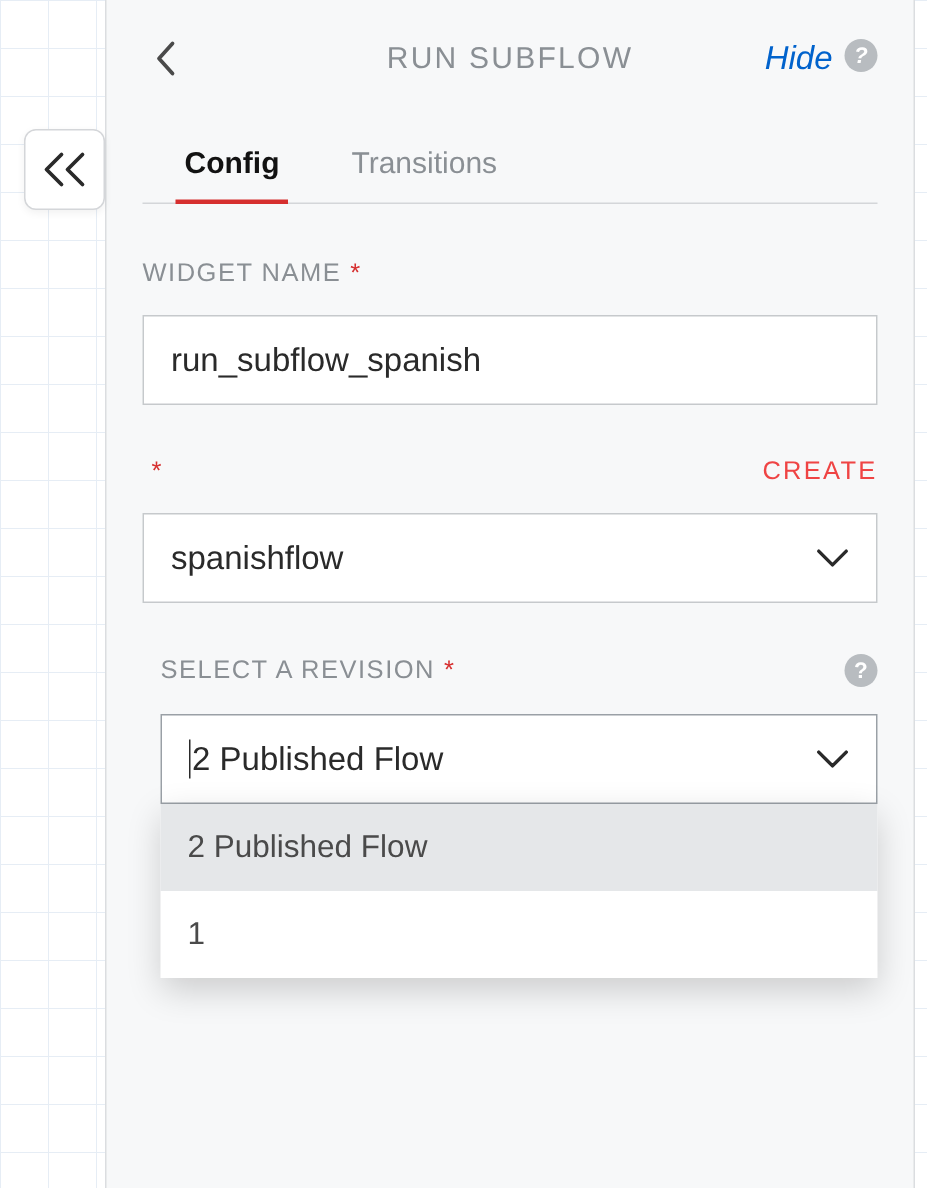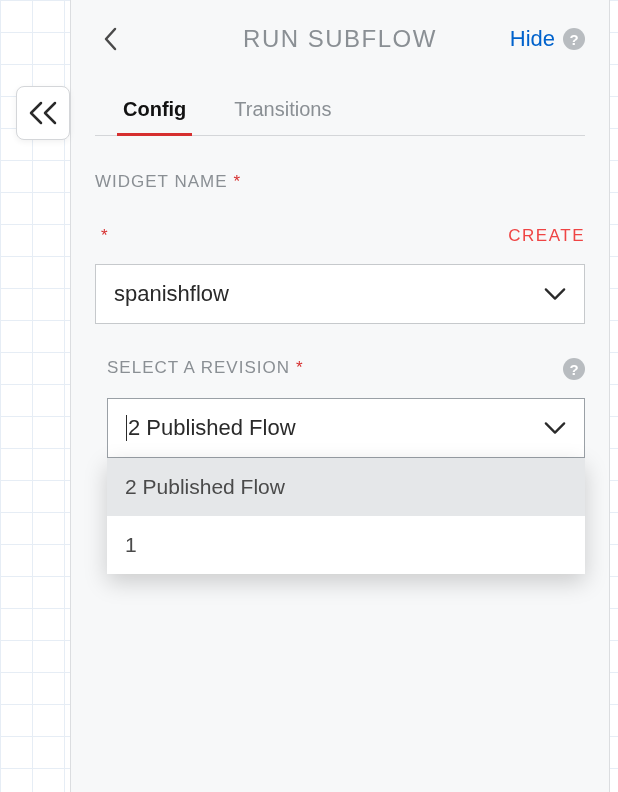--- a/index.html
+++ b/index.html
@@ -46,31 +46,32 @@
     display: flex;
     align-items: center;
     justify-content: center;
     cursor: pointer;
     color: #4a4a4a;
   }
   .header-title {
     position: absolute;
     left: 0; right: 0;
     text-align: center;
-    font-size: 24px;
+    font-size: 20px;
     letter-spacing: 1.5px;
     color: #8a8f94;
     font-weight: 400;
     pointer-events: none;
   }
   .header-right {
     margin-left: auto;
     display: flex;
-    align-items: center;
+    align-items: flex-start;
     gap: 8px;
+    font-style: italic;
   }
   .hide-link {
     color: #0062cc;
     font-size: 22px;
     cursor: pointer;
   }
   .help-circle {
     width: 22px;
     height: 22px;
     border-radius: 50%;
@@ -131,20 +132,21 @@
     height: 3px;
     background: #d62f2f;
   }
   
   .form-body {
     padding: 36px 24px 0 24px;
   }
   .field-group { margin-bottom: 34px; position: relative; }
   .label-row {
     display: flex;
+    align-items: center;
     margin-bottom: 18px;
   }
   .field-label {
     font-size: 17px;
     letter-spacing: 1px;
     color: #8a8f94;
     font-weight: 400;
   }
   .req-star {
     color: #d62f2f;
@@ -247,20 +249,21 @@
     </div>
   </div>
 
   <div class="form-body">
 
     <div class="field-group">
       <div class="label-row">
         <span class="field-label">WIDGET NAME</span>
         <span class="req-star">*</span>
       </div>
+      <input class="text-input" type="text" value="run_subflow_spanish" style="">
     </div>
 
     <div class="field-group">
       <div class="label-row">
         <span class="req-star">*</span>
         <span class="label-action">CREATE</span>
       </div>
       <div class="select-box">
         <span>spanishflow</span>
         <svg class="chevron" viewBox="0 0 24 24">

